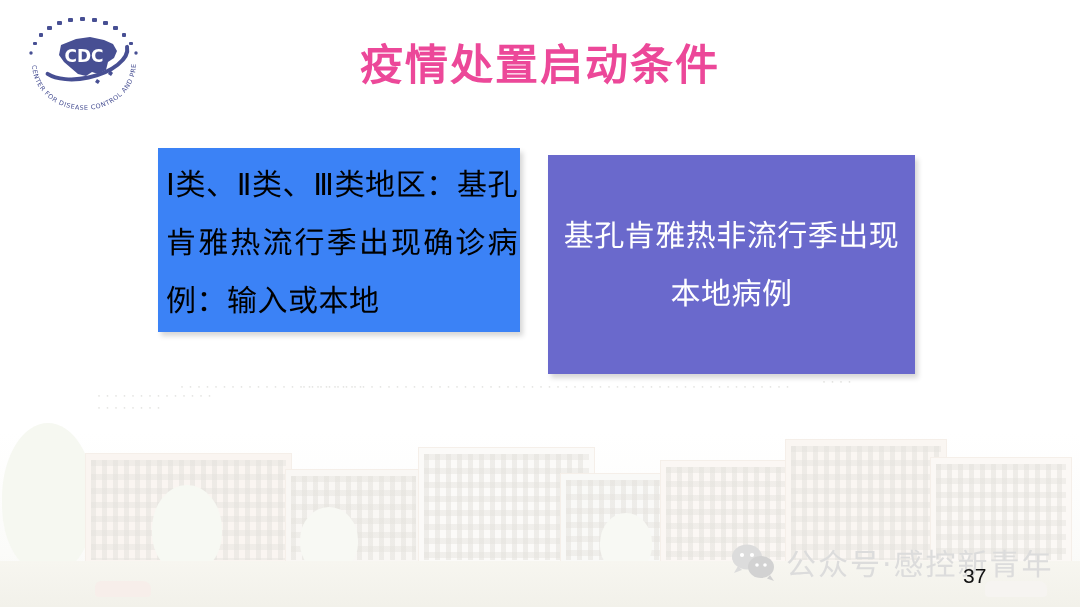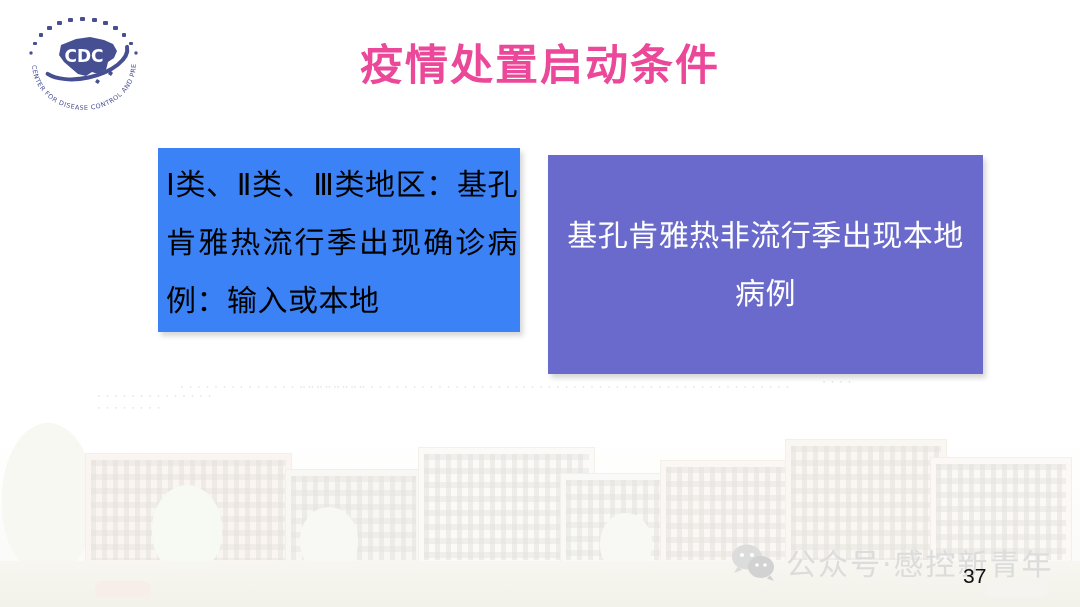--- a/index.html
+++ b/index.html
@@ -153,21 +153,21 @@
     line-height: 58px;
     color: #000000;
     text-align: justify;
     text-align-last: left;
     font-family: "DejaVu Sans", "Liberation Sans", sans-serif;
     letter-spacing: 0.5px;
   }
   .box-right {
     left: 548px;
     top: 155px;
-    width: 435px;
+    width: 367px;
     height: 219px;
     background: #6A69CC;
   }
   .box-right .box-text {
     position: absolute;
     left: 14px;
     right: 14px;
     top: 50%;
     transform: translateY(-50%);
     font-size: 30px;

